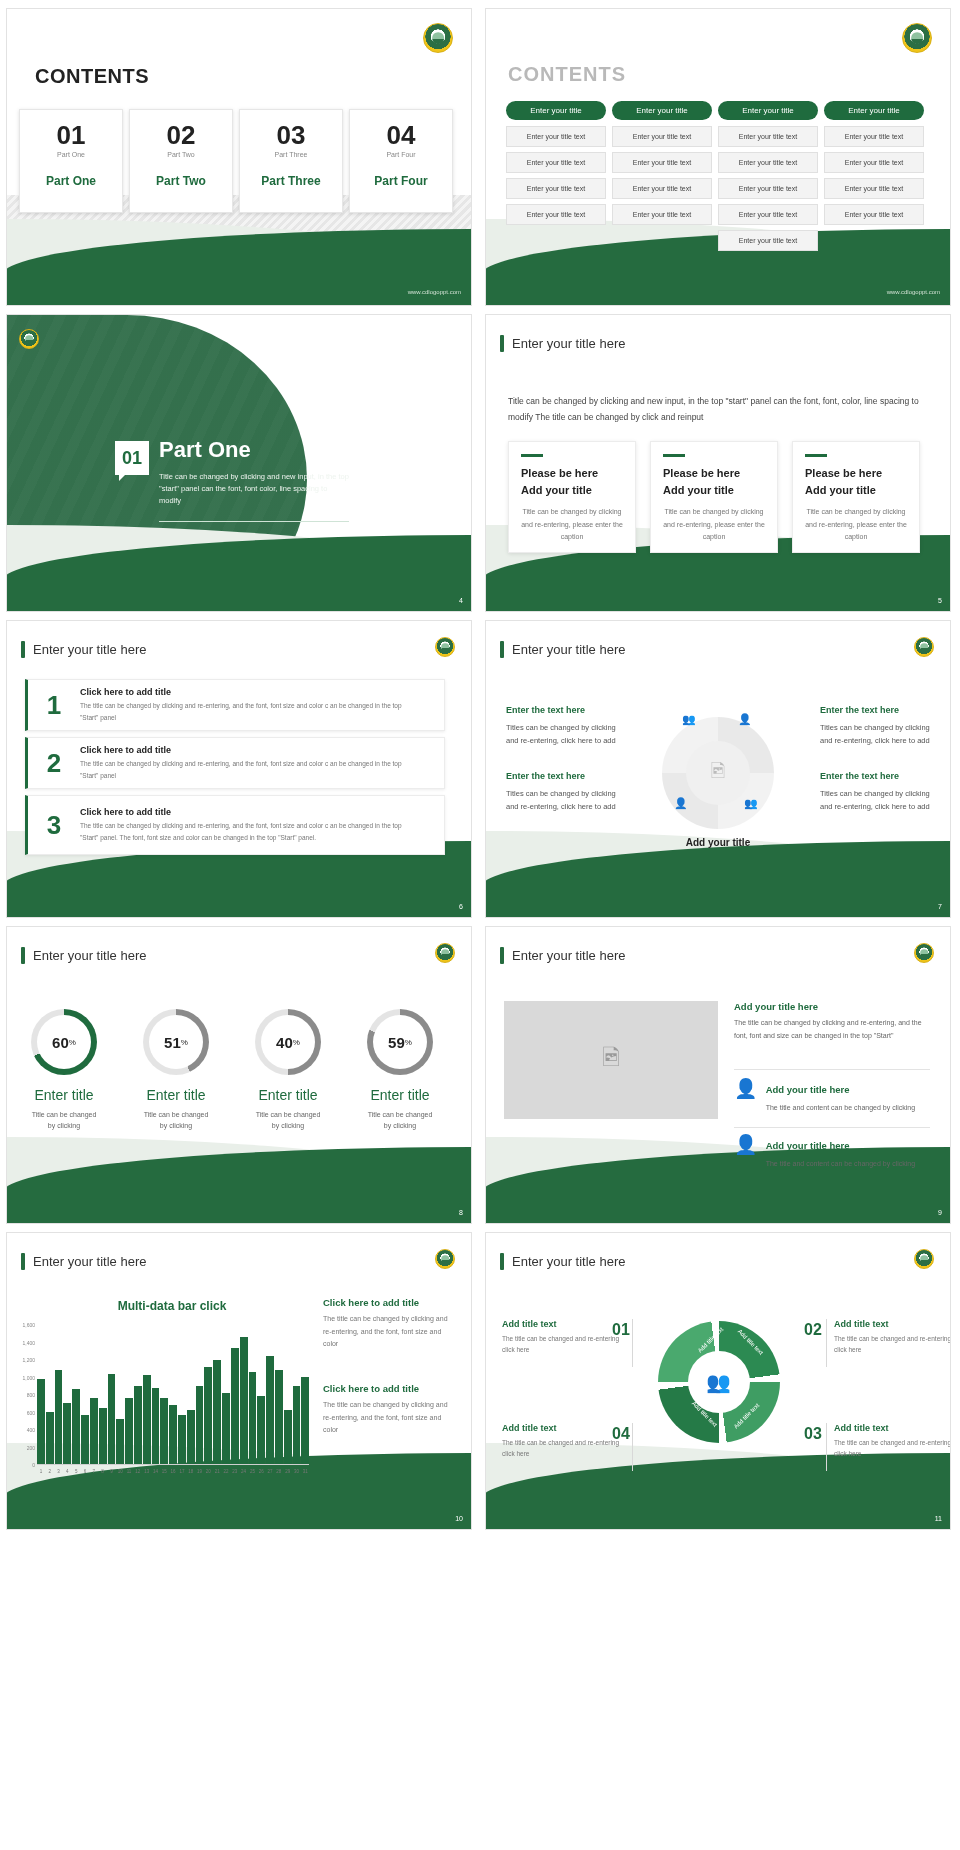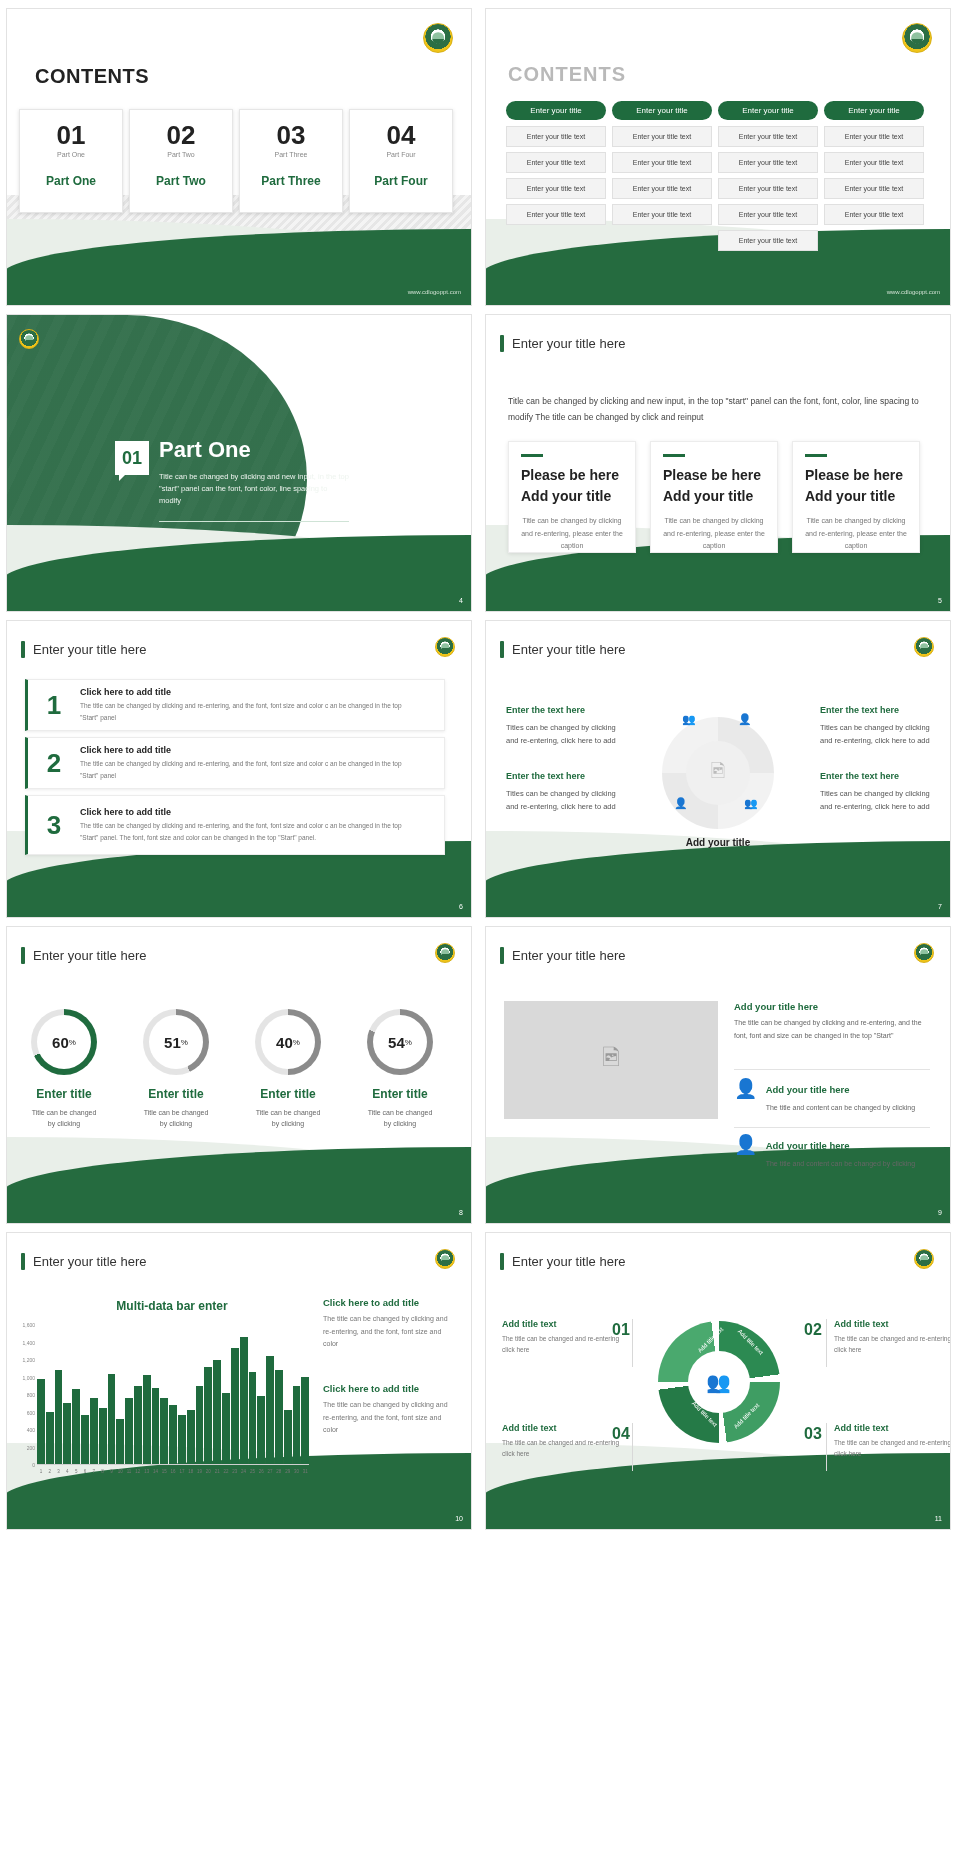--- a/index.html
+++ b/index.html
@@ -140,21 +140,21 @@
   .lead-text {
     position: absolute; left: 22px; top: 78px; width: 414px;
     font-size: 8.5px; line-height: 1.9; color: #444;
   }
   .card3wrap { position: absolute; left: 22px; top: 126px; display: flex; gap: 14px; z-index: 4;}
   .card3 {
     width: 128px; height: 112px; background: #fff; border: 1px solid #ececec;
     box-shadow: 0 1px 4px rgba(0,0,0,.10); padding: 12px 12px;
   }
   .card3 .dash { width: 22px; height: 3px; background: #1f6b3e; margin-bottom: 8px; }
-  .card3 .h { font-size: 14px; font-weight: bold; color: #222; line-height: 1.5; }
+  .card3 .h { font-size: 11px; font-weight: bold; color: #222; line-height: 1.5; }
   .card3 .p { font-size: 7px; color: #777; line-height: 1.8; margin-top: 8px; text-align: center; }
 
   
   .numrow {
     position: absolute; left: 18px; width: 420px; height: 52px;
     background: #fff; border: 1px solid #ececec; border-left: 3px solid #1f6b3e;
     box-shadow: 0 1px 3px rgba(0,0,0,.08);
     display: flex; align-items: center; z-index: 4;
   }
   .numrow .n { width: 52px; text-align: center; font-size: 26px; font-weight: bold; color: #1f6b3e; }
@@ -182,21 +182,21 @@
   .pp { position: absolute; font-size: 11px; color: #2c8a52; z-index: 5; }
 
   
   .gauge { position: absolute; top: 82px; width: 66px; text-align: center; z-index: 4; }
   .gauge .ring {
     width: 66px; height: 66px; border-radius: 50%; margin: 0 auto;
     display: flex; align-items: center; justify-content: center;
     font-size: 15px; font-weight: bold; color: #222;
   }
   .gauge .ring .unit { font-size: 8px; font-weight: normal; }
-  .gauge .gl { font-size: 12px; font-weight: bold; color: #1f6b3e; margin-top: 12px; }
+  .gauge .gl { font-size: 14px; font-weight: normal; color: #1f6b3e; margin-top: 12px; }
   .gauge .gp { font-size: 7px; color: #666; margin-top: 6px; line-height: 1.6; }
 
   
   .photo-box {
     position: absolute; left: 18px; top: 74px; width: 214px; height: 118px;
     background: #d9d9d9; display: flex; align-items: center; justify-content: center;
     color: #9a9a9a; font-size: 22px; z-index: 4;
   }
   .photo-cap {
     position: absolute; left: 18px; top: 192px; width: 214px; height: 40px;
@@ -478,21 +478,21 @@
             <span class="unit">%</span>
         </div>
       </div>
       <div class="gl">Enter title</div>
       <div class="gp">Title can be changed by clicking</div>
     </div>
 
     <div class="gauge" style="left:360px;">
       <div class="ring" style="background:conic-gradient(#8b8b8b 0 81%, #e4e4e4 81% 100%);">
         <div style="width:54px;height:54px;border-radius:50%;background:#fff;display:flex;align-items:center;justify-content:center;">
-          <span>54</span>
+          <span>59</span>
             <span class="unit">%</span>
         </div>
       </div>
       <div class="gl">Enter title</div>
       <div class="gp">Title can be changed by clicking</div>
     </div>
 
     <div class="wave-light"></div>
     <div class="wave"></div>
     <div class="green-bottom"></div>
@@ -535,21 +535,21 @@
     <div class="green-bottom"></div>
     <div class="pagenum">9</div>
   </div>
 
   <div class="slide">
     <div class="seal small" style="right:16px; top:16px;"></div>
     <div class="title-bar">
       <div class="tick"></div>
       <div class="txt">Enter your title here</div>
     </div>
-    <div class="chart-title">Multi-data bar enter</div>
+    <div class="chart-title">Multi-data bar click</div>
     <div class="chart-area">
       <div class="yaxis" id="yaxis">
           <div style="top: 100%;">0</div>
           <div style="top: 87.5%;">200</div>
           <div style="top: 75%;">400</div>
           <div style="top: 62.5%;">600</div>
           <div style="top: 50%;">800</div>
           <div style="top: 37.5%;">1,000</div>
           <div style="top: 25%;">1,200</div>
           <div style="top: 12.5%;">1,400</div>

